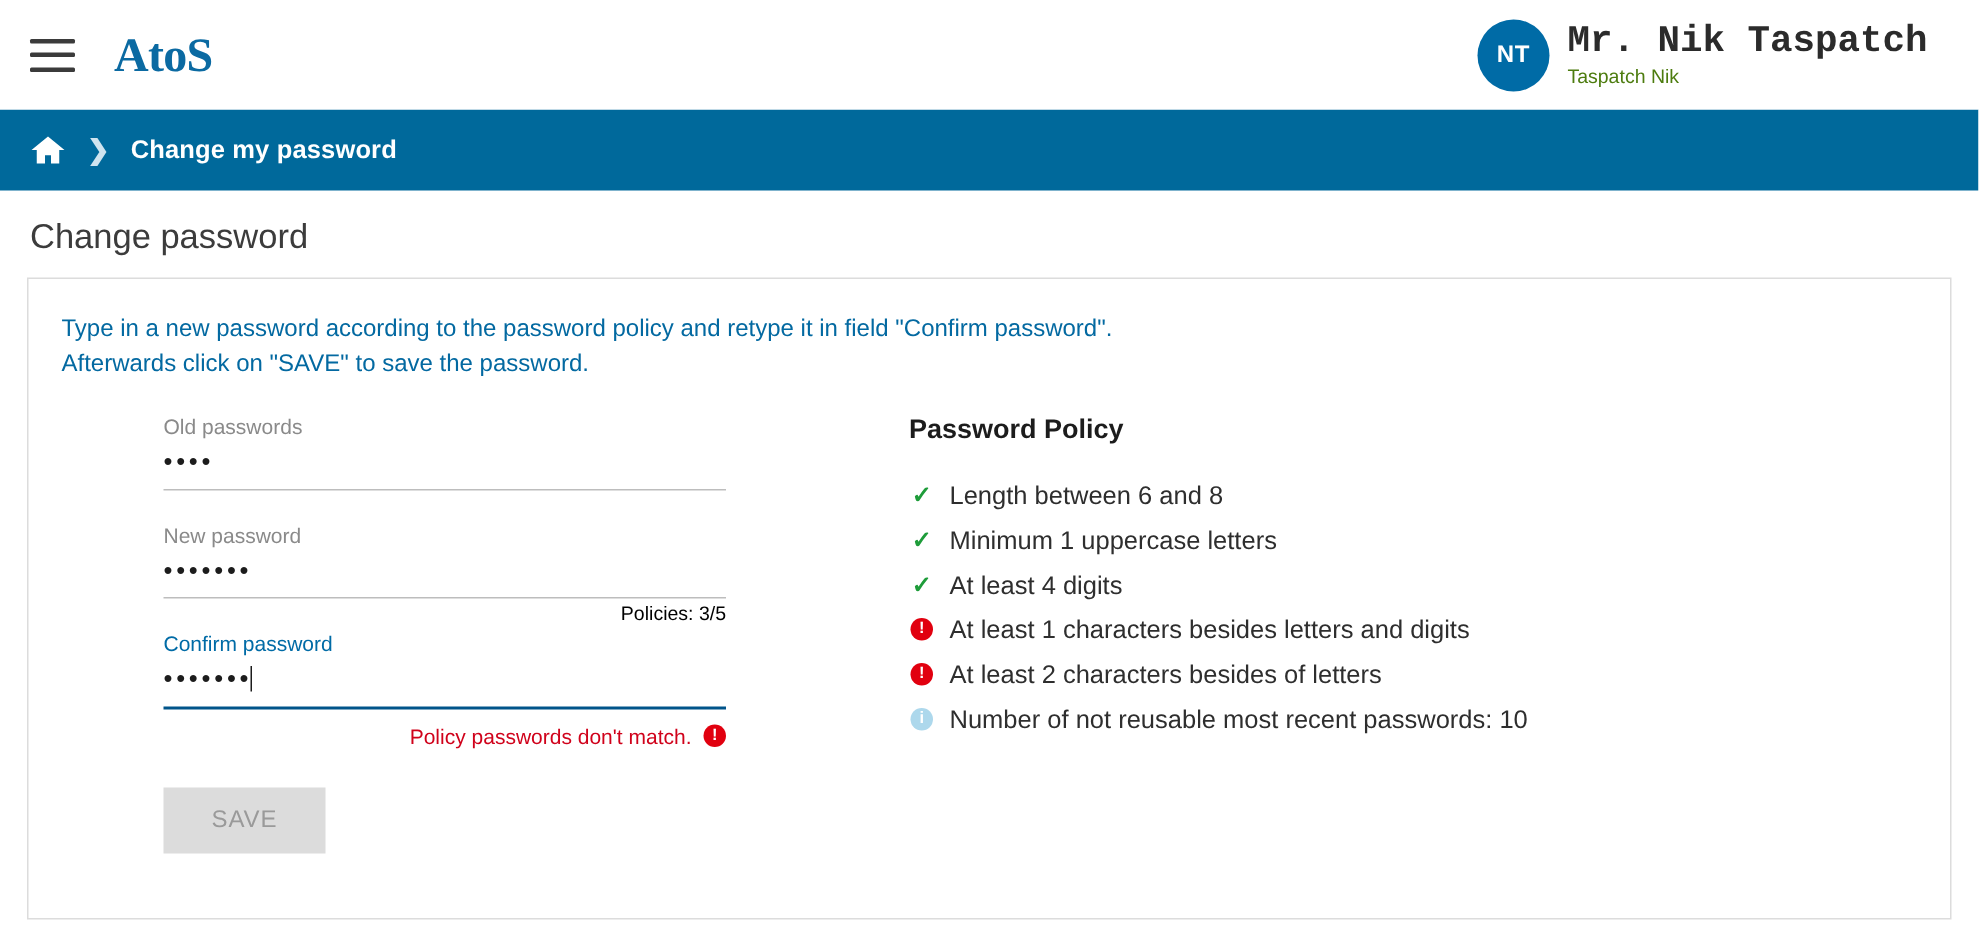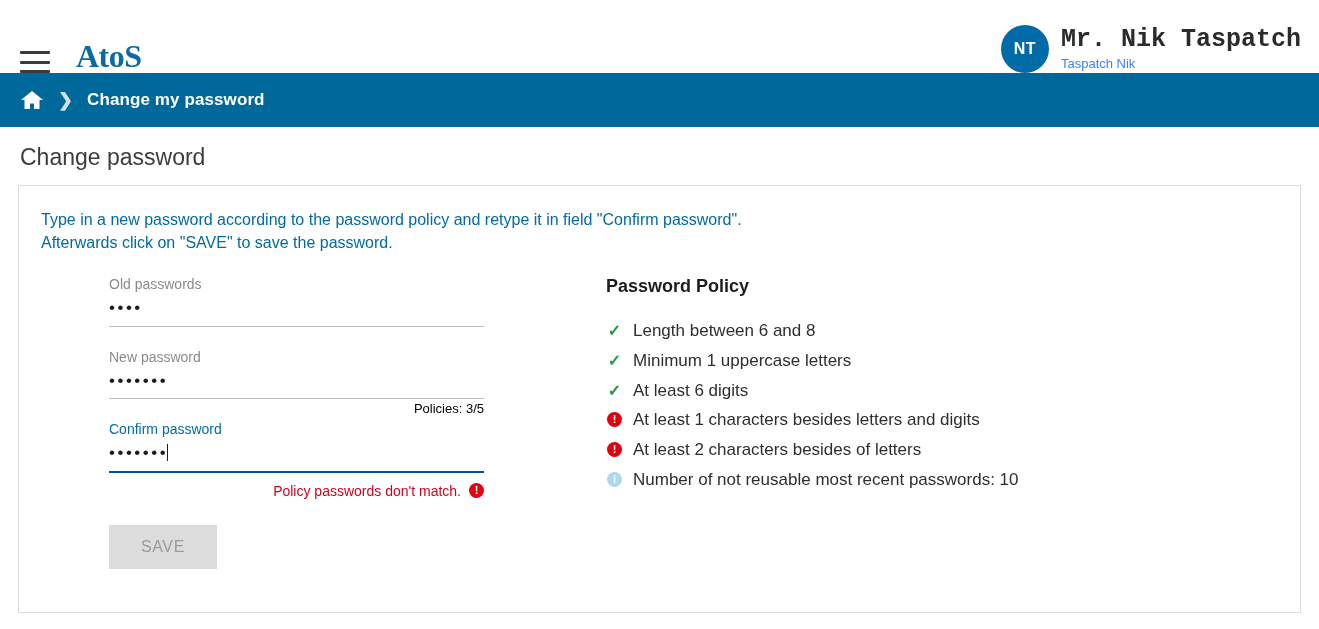--- a/index.html
+++ b/index.html
@@ -10,22 +10,22 @@
     font-family: "Liberation Sans", sans-serif;
     background: #ffffff;
     color: #333333;
     overflow: hidden;
   }
 
   
   .topbar {
     height: 73px;
     display: flex;
-    align-items: flex-end;
-    padding: 0 18px 0 20px;
+    align-items: center;
+    padding: 0 34px 0 20px;
     background: #ffffff;
     position: relative;
   }
   .hamburger {
     width: 30px;
     height: 22px;
     display: flex;
     flex-direction: column;
     justify-content: space-between;
     cursor: pointer;
@@ -69,21 +69,21 @@
   }
   .user-text { line-height: 1.15; }
   .user-name {
     font-size: 25px;
     font-weight: bold;
     color: #2b2b2b;
     font-family: Liberation Mono, monospace;
   }
   .user-sub {
     font-size: 13px;
-    color: #3b82f6;
+    color: #4d7c0f;
     margin-top: 2px;
   }
 
   
   .breadcrumb {
     height: 54px;
     background: #00699b;
     display: flex;
     align-items: center;
     padding: 0 20px;
@@ -341,21 +341,21 @@
         <li class="policy-item">
           <span class="ico">
               <span class="check">✓</span>
             </span>
           <span>Minimum 1 uppercase letters</span>
         </li>
         <li class="policy-item">
           <span class="ico">
               <span class="check">✓</span>
             </span>
-          <span>At least 6 digits</span>
+          <span>At least 4 digits</span>
         </li>
         <li class="policy-item">
           <span class="ico">
               <span class="bang">!</span>
             </span>
           <span>At least 1 characters besides letters and digits</span>
         </li>
         <li class="policy-item">
           <span class="ico">
               <span class="bang">!</span>

